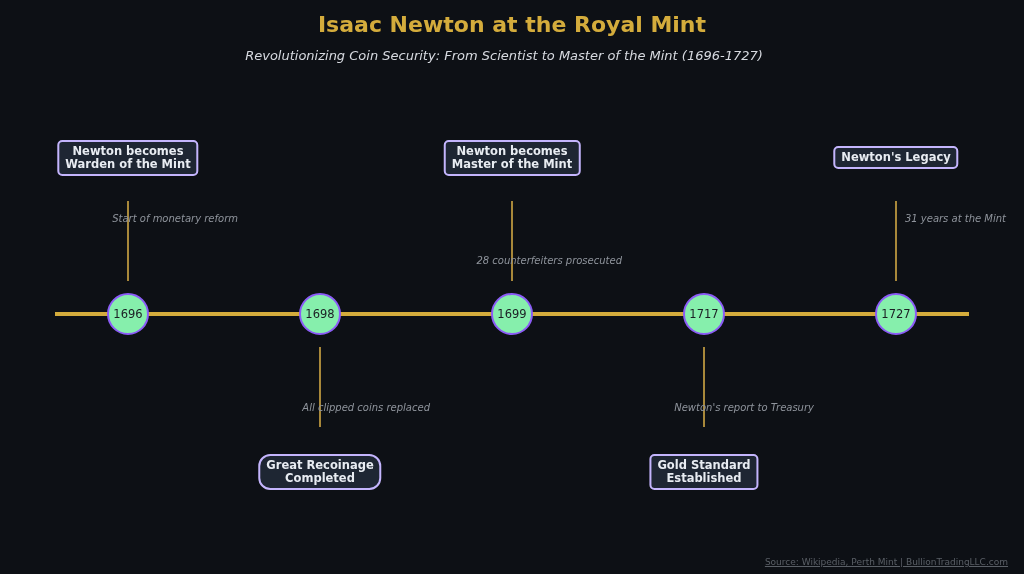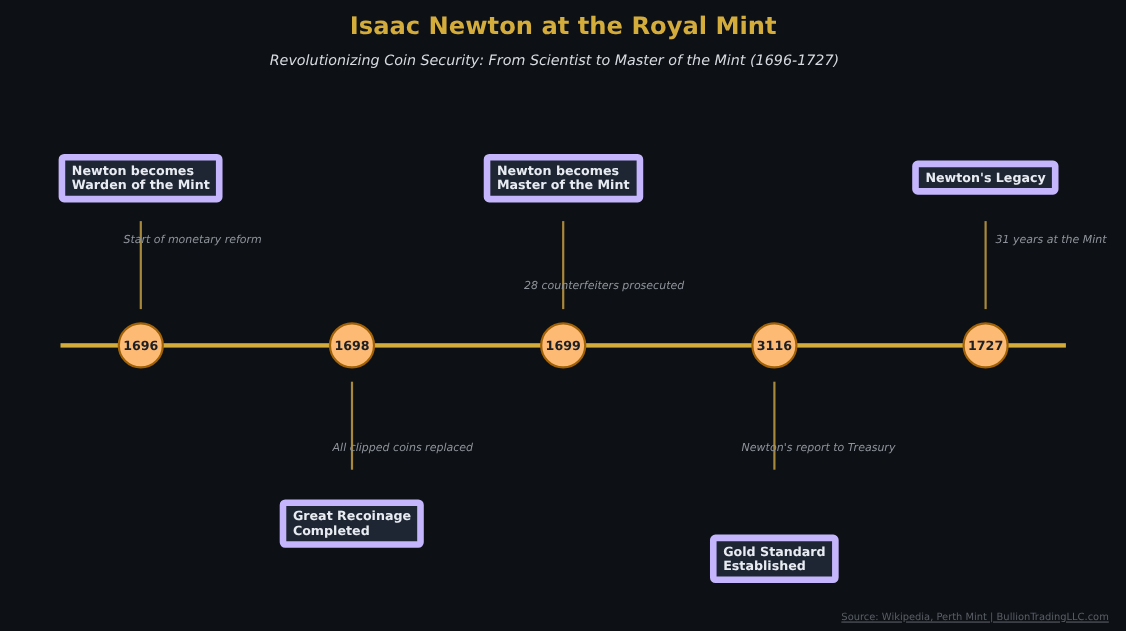--- a/index.html
+++ b/index.html
@@ -2,63 +2,63 @@
 <html><head>
 <meta charset="utf-8">
 <style>
   html, body { margin:0; padding:0; }
   body { width:1024px; height:574px; background:#0d1015; position:relative; overflow:hidden; font-family:"DejaVu Sans", sans-serif; }
   .title { position:absolute; top:12px; left:0; width:1024px; text-align:center; color:#d4ac3c; font-weight:bold; font-size:22px; }
   .subtitle { position:absolute; top:48px; left:0; width:952px; text-align:center; color:#d7dae0; font-style:italic; font-size:13px;margin-left:28px; }
   .axis { position:absolute; left:55px; top:312px; width:914px; height:4px; background:#d4ac3c; }
   .stem { position:absolute; width:2px; background:#a8883a; }
   .note { position:absolute; width:220px; margin-left:-110px; text-align:right; color:#8f949c; font-style:italic; font-size:10px; }
-  .node { position:absolute; width:38px; height:38px; margin-left:-21px; margin-top:-21px; border-radius:50%; background:#fdba74; border:2px solid #a16207; display:flex; align-items:center; justify-content:center; font-weight:bold; font-size:11.5px; color:#1c1f24; }
-  .box { position:absolute; transform:translateX(-50%); background:#1e2633; border:6px solid #c4b5fd; border-radius:5px; color:#e8ecf2; font-weight:bold; font-size:11.5px; line-height:13px; padding:3px 6px; white-space:nowrap; }
+  .node { position:absolute; width:38px; height:38px; margin-left:-21px; margin-top:-21px; border-radius:50%; background:#86efac; border:2px solid #8b5cf6; display:flex; align-items:center; justify-content:center; font-weight:normal; font-size:11.5px; color:#1c1f24; }
+  .box { position:absolute; transform:translateX(-50%); background:#1e2633; border:2px solid #c4b5fd; border-radius:5px; color:#e8ecf2; font-weight:bold; font-size:11.5px; line-height:13px; text-align:center; padding:3px 6px; white-space:nowrap; }
   .source { position:absolute; right:16px; top:557px; color:#5a5f66; font-size:9px;text-decoration:underline; }
 </style>
 </head>
 <body>
 
 <div class="title">Isaac Newton at the Royal Mint</div>
 <div class="subtitle">Revolutionizing Coin Security: From Scientist to Master of the Mint (1696-1727)</div>
 
 <div class="axis"></div>
 
 <div class="stem" style="left:127px; top:201px; height:80px;"></div>
 <div class="note" style="left:128px; top:213px;">Start of monetary reform</div>
 <div class="box" style="left:128px; top:140px;">
   <div>Newton becomes</div>
   <div>Warden of the Mint</div>
 </div>
 <div class="node" style="left:128px; top:314px;">1696</div>
 
 <div class="stem" style="left:319px; top:347px; height:80px;"></div>
 <div class="note" style="left:320px; top:402px;">All clipped coins replaced</div>
-<div class="box" style="left:320px; top:454px;">
+<div class="box" style="left:320px; top:454px;border-radius:12px;">
   <div>Great Recoinage</div>
   <div>Completed</div>
 </div>
 <div class="node" style="left:320px; top:314px;">1698</div>
 
 <div class="stem" style="left:511px; top:201px; height:80px;"></div>
 <div class="note" style="left:512px; top:213px;margin-top:42px;">28 counterfeiters prosecuted</div>
 <div class="box" style="left:512px; top:140px;">
   <div>Newton becomes</div>
   <div>Master of the Mint</div>
 </div>
 <div class="node" style="left:512px; top:314px;">1699</div>
 
 <div class="stem" style="left:703px; top:347px; height:80px;"></div>
 <div class="note" style="left:704px; top:402px;">Newton's report to Treasury</div>
-<div class="box" style="left:704px; top:454px;margin-top:32px;">
+<div class="box" style="left:704px; top:454px;">
   <div>Gold Standard</div>
   <div>Established</div>
 </div>
-<div class="node" style="left:704px; top:314px;">3116</div>
+<div class="node" style="left:704px; top:314px;">1717</div>
 
 <div class="stem" style="left:895px; top:201px; height:80px;"></div>
 <div class="note" style="left:896px; top:213px;">31 years at the Mint</div>
 <div class="box" style="left:896px; top:146px;">
   <div>Newton's Legacy</div>
 </div>
 <div class="node" style="left:896px; top:314px;">1727</div>
 
 <div class="source">Source: Wikipedia, Perth Mint | BullionTradingLLC.com</div>
 

